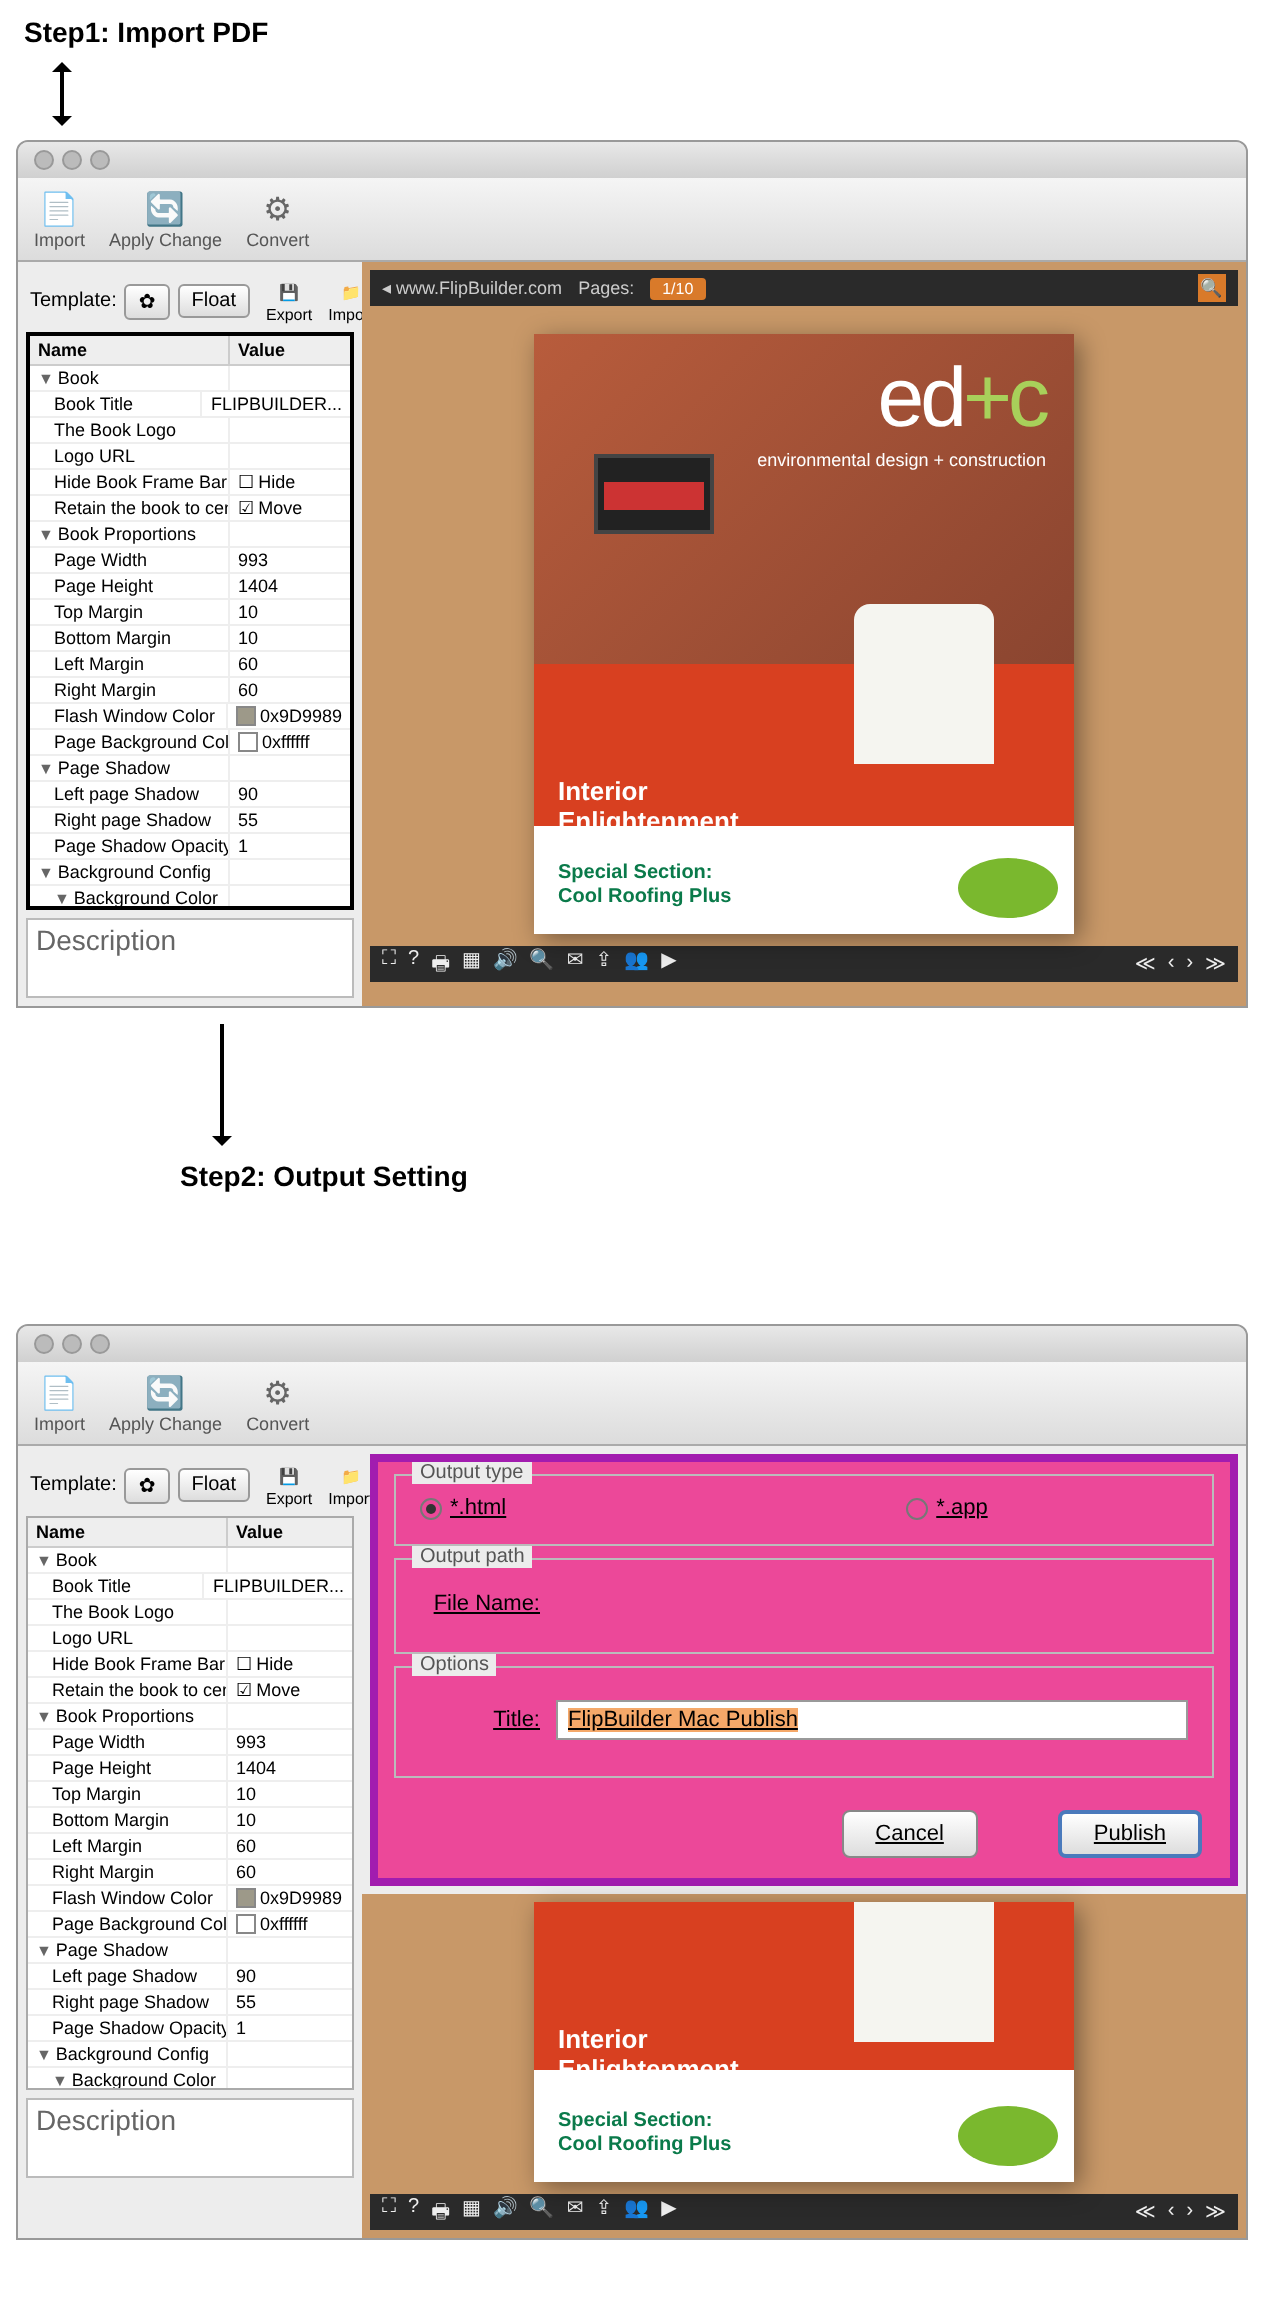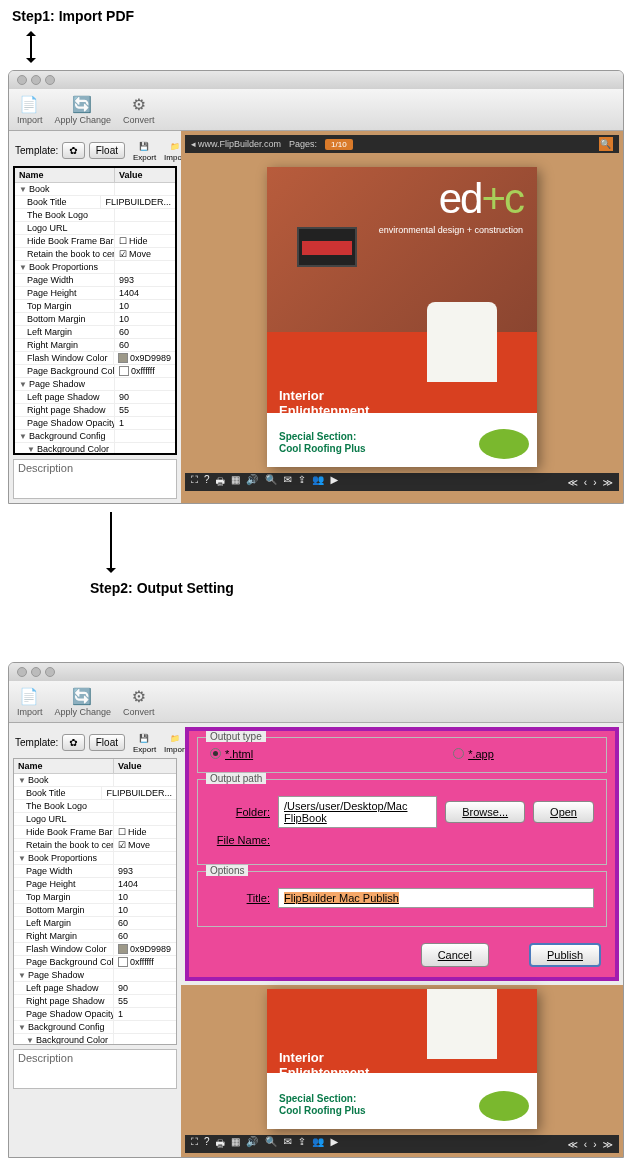--- a/index.html
+++ b/index.html
@@ -27,21 +27,21 @@
 .prop-header { display: flex; background: #eee; border-bottom: 1px solid #ccc; font-weight: bold; }
 .prop-header > div:first-child { width: 100px; padding: 2px 4px; border-right: 1px solid #ccc; }
 .prop-header > div:last-child { flex: 1; padding: 2px 4px; position: relative; }
 .prop-body { max-height: 270px; overflow: hidden; }
 .prop-row { display: flex; border-bottom: 1px solid #eee; min-height: 12px; }
 .prop-row .name { width: 100px; padding: 1px 4px; border-right: 1px solid #eee; white-space: nowrap; overflow: hidden; }
 .prop-row .val { flex: 1; padding: 1px 4px; display: flex; align-items: center; gap: 2px; }
 .indent1 { padding-left: 12px !important; }
 .tree-arrow { color: #666; font-size: 8px; margin-right: 2px; }
 .color-swatch { width: 10px; height: 10px; border: 1px solid #888; display: inline-block; }
-.desc-box { border: 1px solid #bbb; background: #fff; margin-top: 4px; padding: 2px 4px; height: 40px; font-size: 11px; color: #666; }
+.desc-box { border: 1px solid #bbb; background: #fff; margin-top: 4px; padding: 2px 4px; height: 40px; font-size: 14px; color: #666; }
 .preview-area { flex: 1; background: #c89868; padding: 4px; position: relative; }
 .preview-top { background: #2a2a2a; height: 18px; display: flex; align-items: center; padding: 0 6px; color: #ccc; font-size: 9px; gap: 8px; text-align: center; }
 .page-ind { background: #d97a2a; color: #fff; padding: 1px 6px; border-radius: 2px; font-size: 8px; }
 .search-slot { flex: 1; }
 .search-ic { width: 14px; height: 14px; background: #d97a2a; display: flex; align-items: center; justify-content: center; color: #fff; font-size: 9px; }
 .mag-cover { margin: 14px auto 6px; width: 270px; height: 300px; background: #fff; box-shadow: 3px 3px 12px rgba(0,0,0,.4); position: relative; overflow: hidden; }
 .mag-cover.short { height: 140px; margin-top: 4px; }
 .cov-top { height: 55%; background: linear-gradient(135deg, #b85c3c, #8a4530); position: relative; }
 .cov-logo { position: absolute; top: 8px; right: 14px; color: #fff; font-size: 42px; font-weight: normal; letter-spacing: -2px; }
 .cov-plus { color: #a8d05a; }
@@ -54,21 +54,21 @@
 .cov-text2 { position: absolute; left: 12px; bottom: 12px; color: #0a7a4a; font-size: 10px; font-weight: bold; line-height: 1.2; }
 .cov-badge { position: absolute; right: 8px; bottom: 8px; width: 50px; height: 30px; background: #7ab82e; border-radius: 50%; }
 .cov-side { position: absolute; left: 0; top: 0; width: 14px; height: 100%; background: rgba(0,0,0,.15); }
 .preview-bot { background: #2a2a2a; height: 18px; display: flex; align-items: center; padding: 0 6px; color: #ccc; font-size: 9px; justify-content: space-between; }
 .pb-left, .pb-right { display: flex; gap: 6px; }
 .pb-ic { cursor: pointer; color: #eee; font-size: 10px; }
 .dialog { background: #ec4899; border: 4px solid #a21caf; margin: 4px; text-decoration: underline; }
 .fieldset { border: 1px solid #bbb; margin: 6px 8px; padding: 10px 12px 12px; position: relative; }
 .fieldset-label { position: absolute; top: -7px; left: 8px; background: #ececec; padding: 0 4px; font-size: 10px; color: #555; }
 .radio-row { display: flex; gap: 200px; align-items: center; font-size: 11px; }
-.radio-item { display: flex; gap: 4px; }
+.radio-item { display: flex; align-items: center; gap: 4px; }
 .radio { width: 11px; height: 11px; border: 1px solid #777; border-radius: 50%; display: flex; align-items: center; justify-content: center; }
 .radio.checked::after { content: ''; width: 5px; height: 5px; background: #333; border-radius: 50%; }
 .form-row { display: flex; align-items: center; gap: 8px; margin: 6px 0; }
 .form-label { width: 60px; text-align: right; font-size: 11px; }
 .text-input { flex: 1; background: #fff; border: 1px solid #999; padding: 3px 5px; font-size: 11px; }
 .highlighted { background: #f5a869; }
 .dlg-btns { display: flex; justify-content: flex-end; gap: 8px; padding: 10px 14px; }
 .mac-btn { background: linear-gradient(#fff,#ddd); border: 1px solid #888; border-radius: 4px; padding: 4px 16px; font-size: 11px; cursor: pointer; }
 .mac-btn.default { border: 2px solid #4a7abc; margin-left: 32px; }
 </style>
@@ -400,26 +400,20 @@
             </div>
             <div class="radio-item">
               <div class="radio"></div>
               <span>*.app</span>
             </div>
           </div>
         </div>
         <div class="fieldset">
           <div class="fieldset-label">Output path</div>
           <div class="form-row">
-            <div class="form-label">Folder:</div>
-            <div class="text-input">/Users/user/Desktop/Mac FlipBook</div>
-            <button class="mac-btn">Browse...</button>
-            <button class="mac-btn">Open</button>
-          </div>
-          <div class="form-row">
             <div class="form-label">File Name:</div>
           </div>
         </div>
         <div class="fieldset">
           <div class="fieldset-label">Options</div>
           <div class="form-row">
             <div class="form-label">Title:</div>
             <div class="text-input"><span class="highlighted">FlipBuilder Mac Publish</span></div>
           </div>
         </div>

